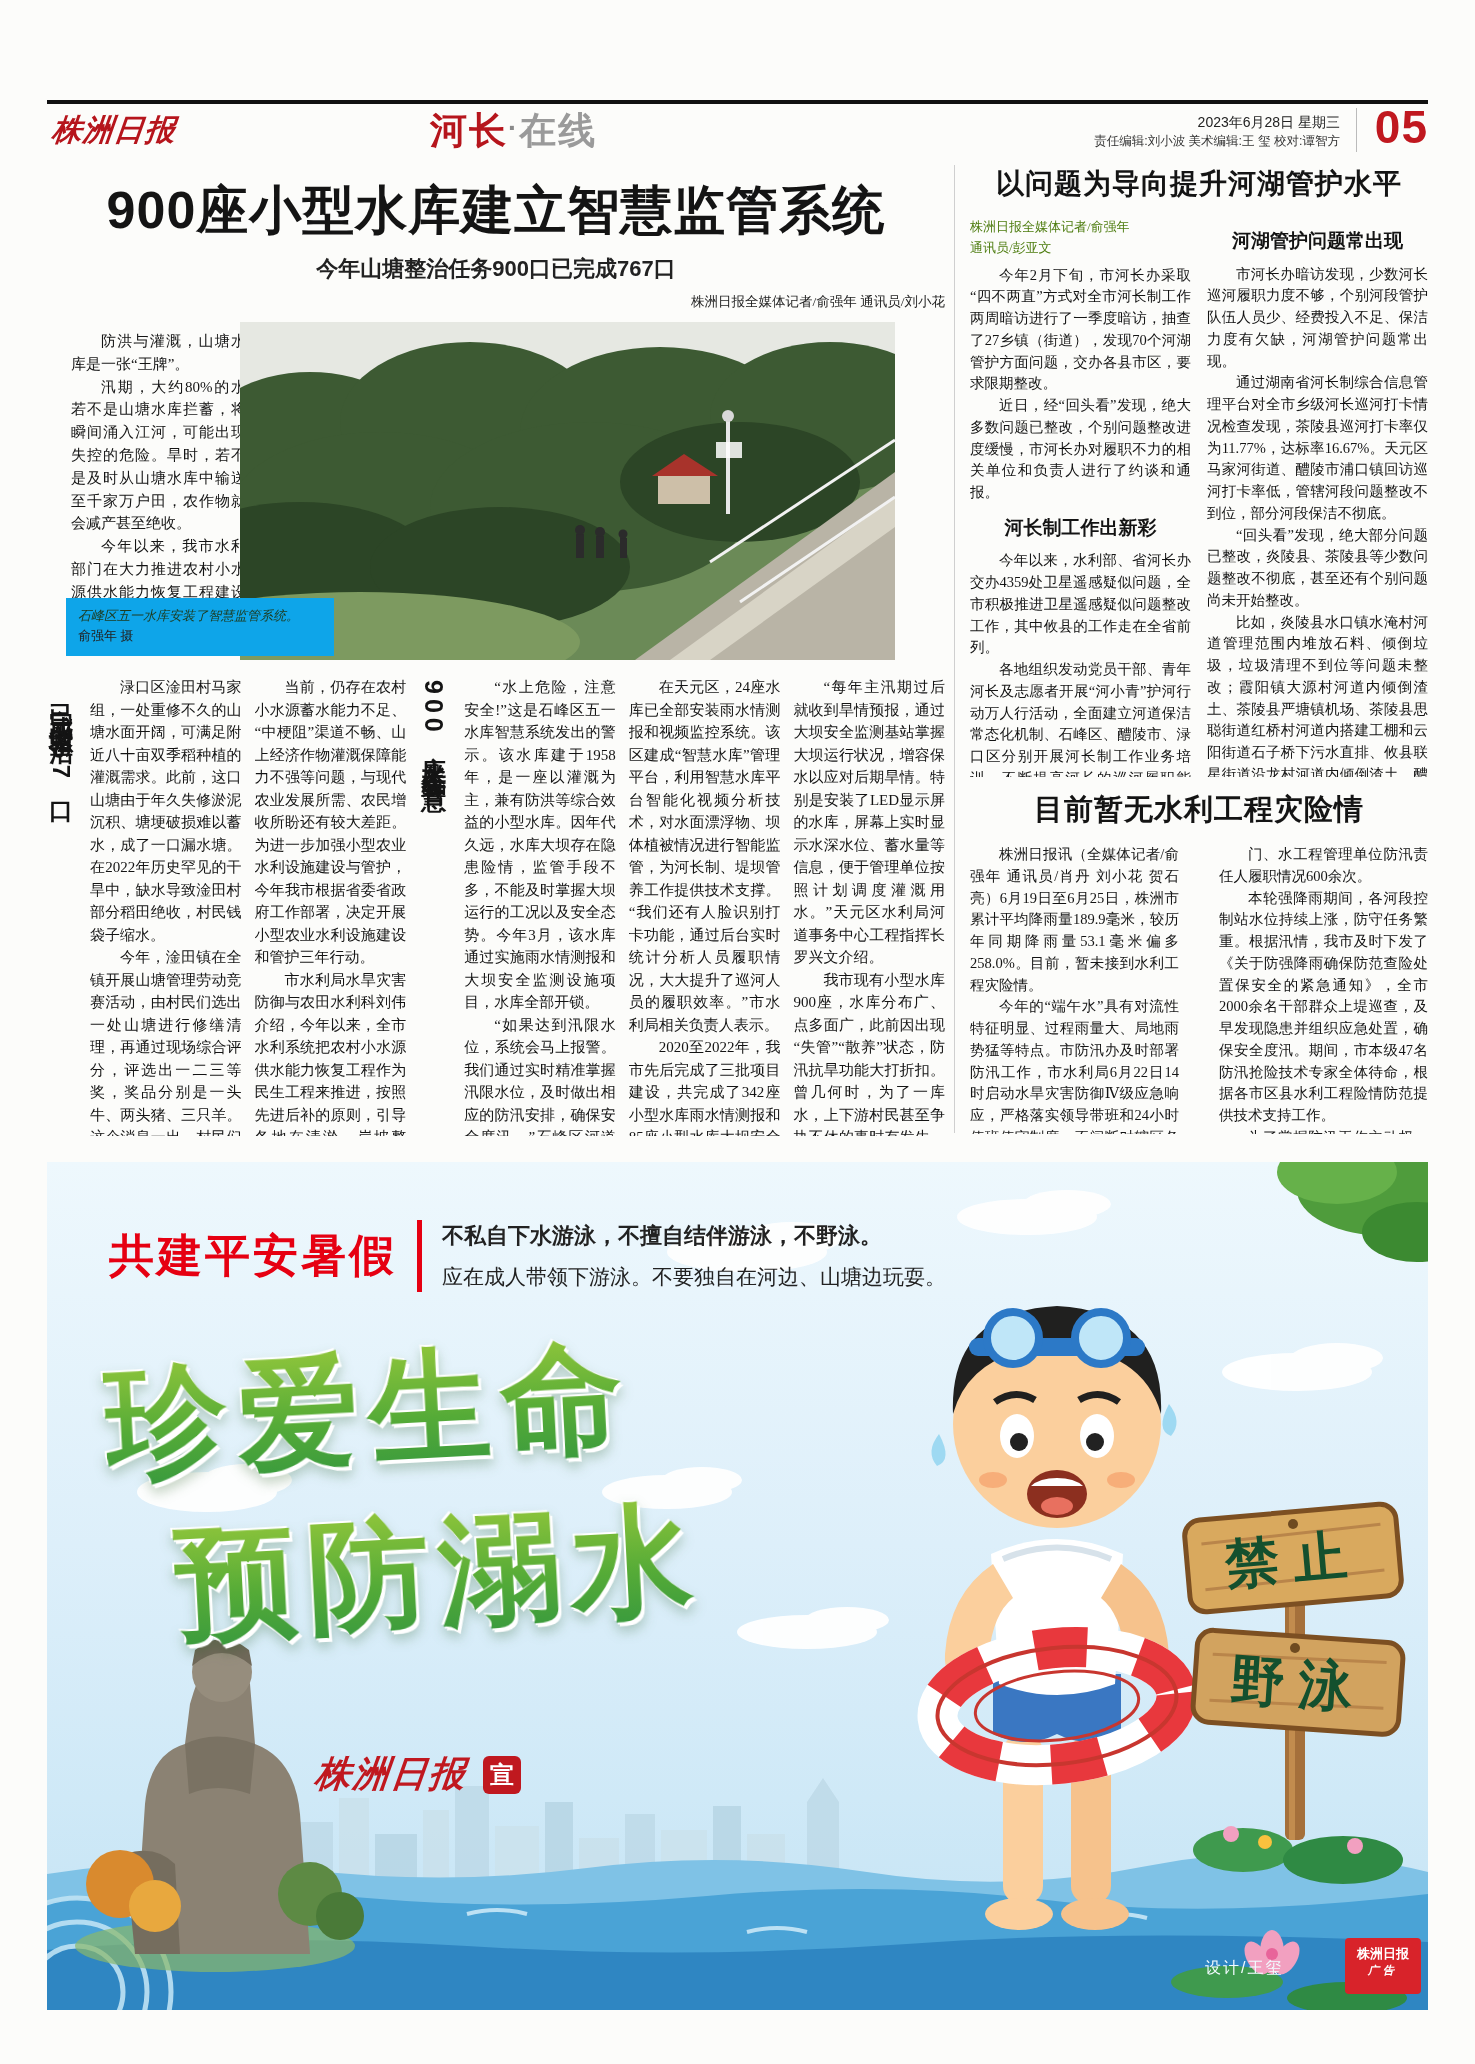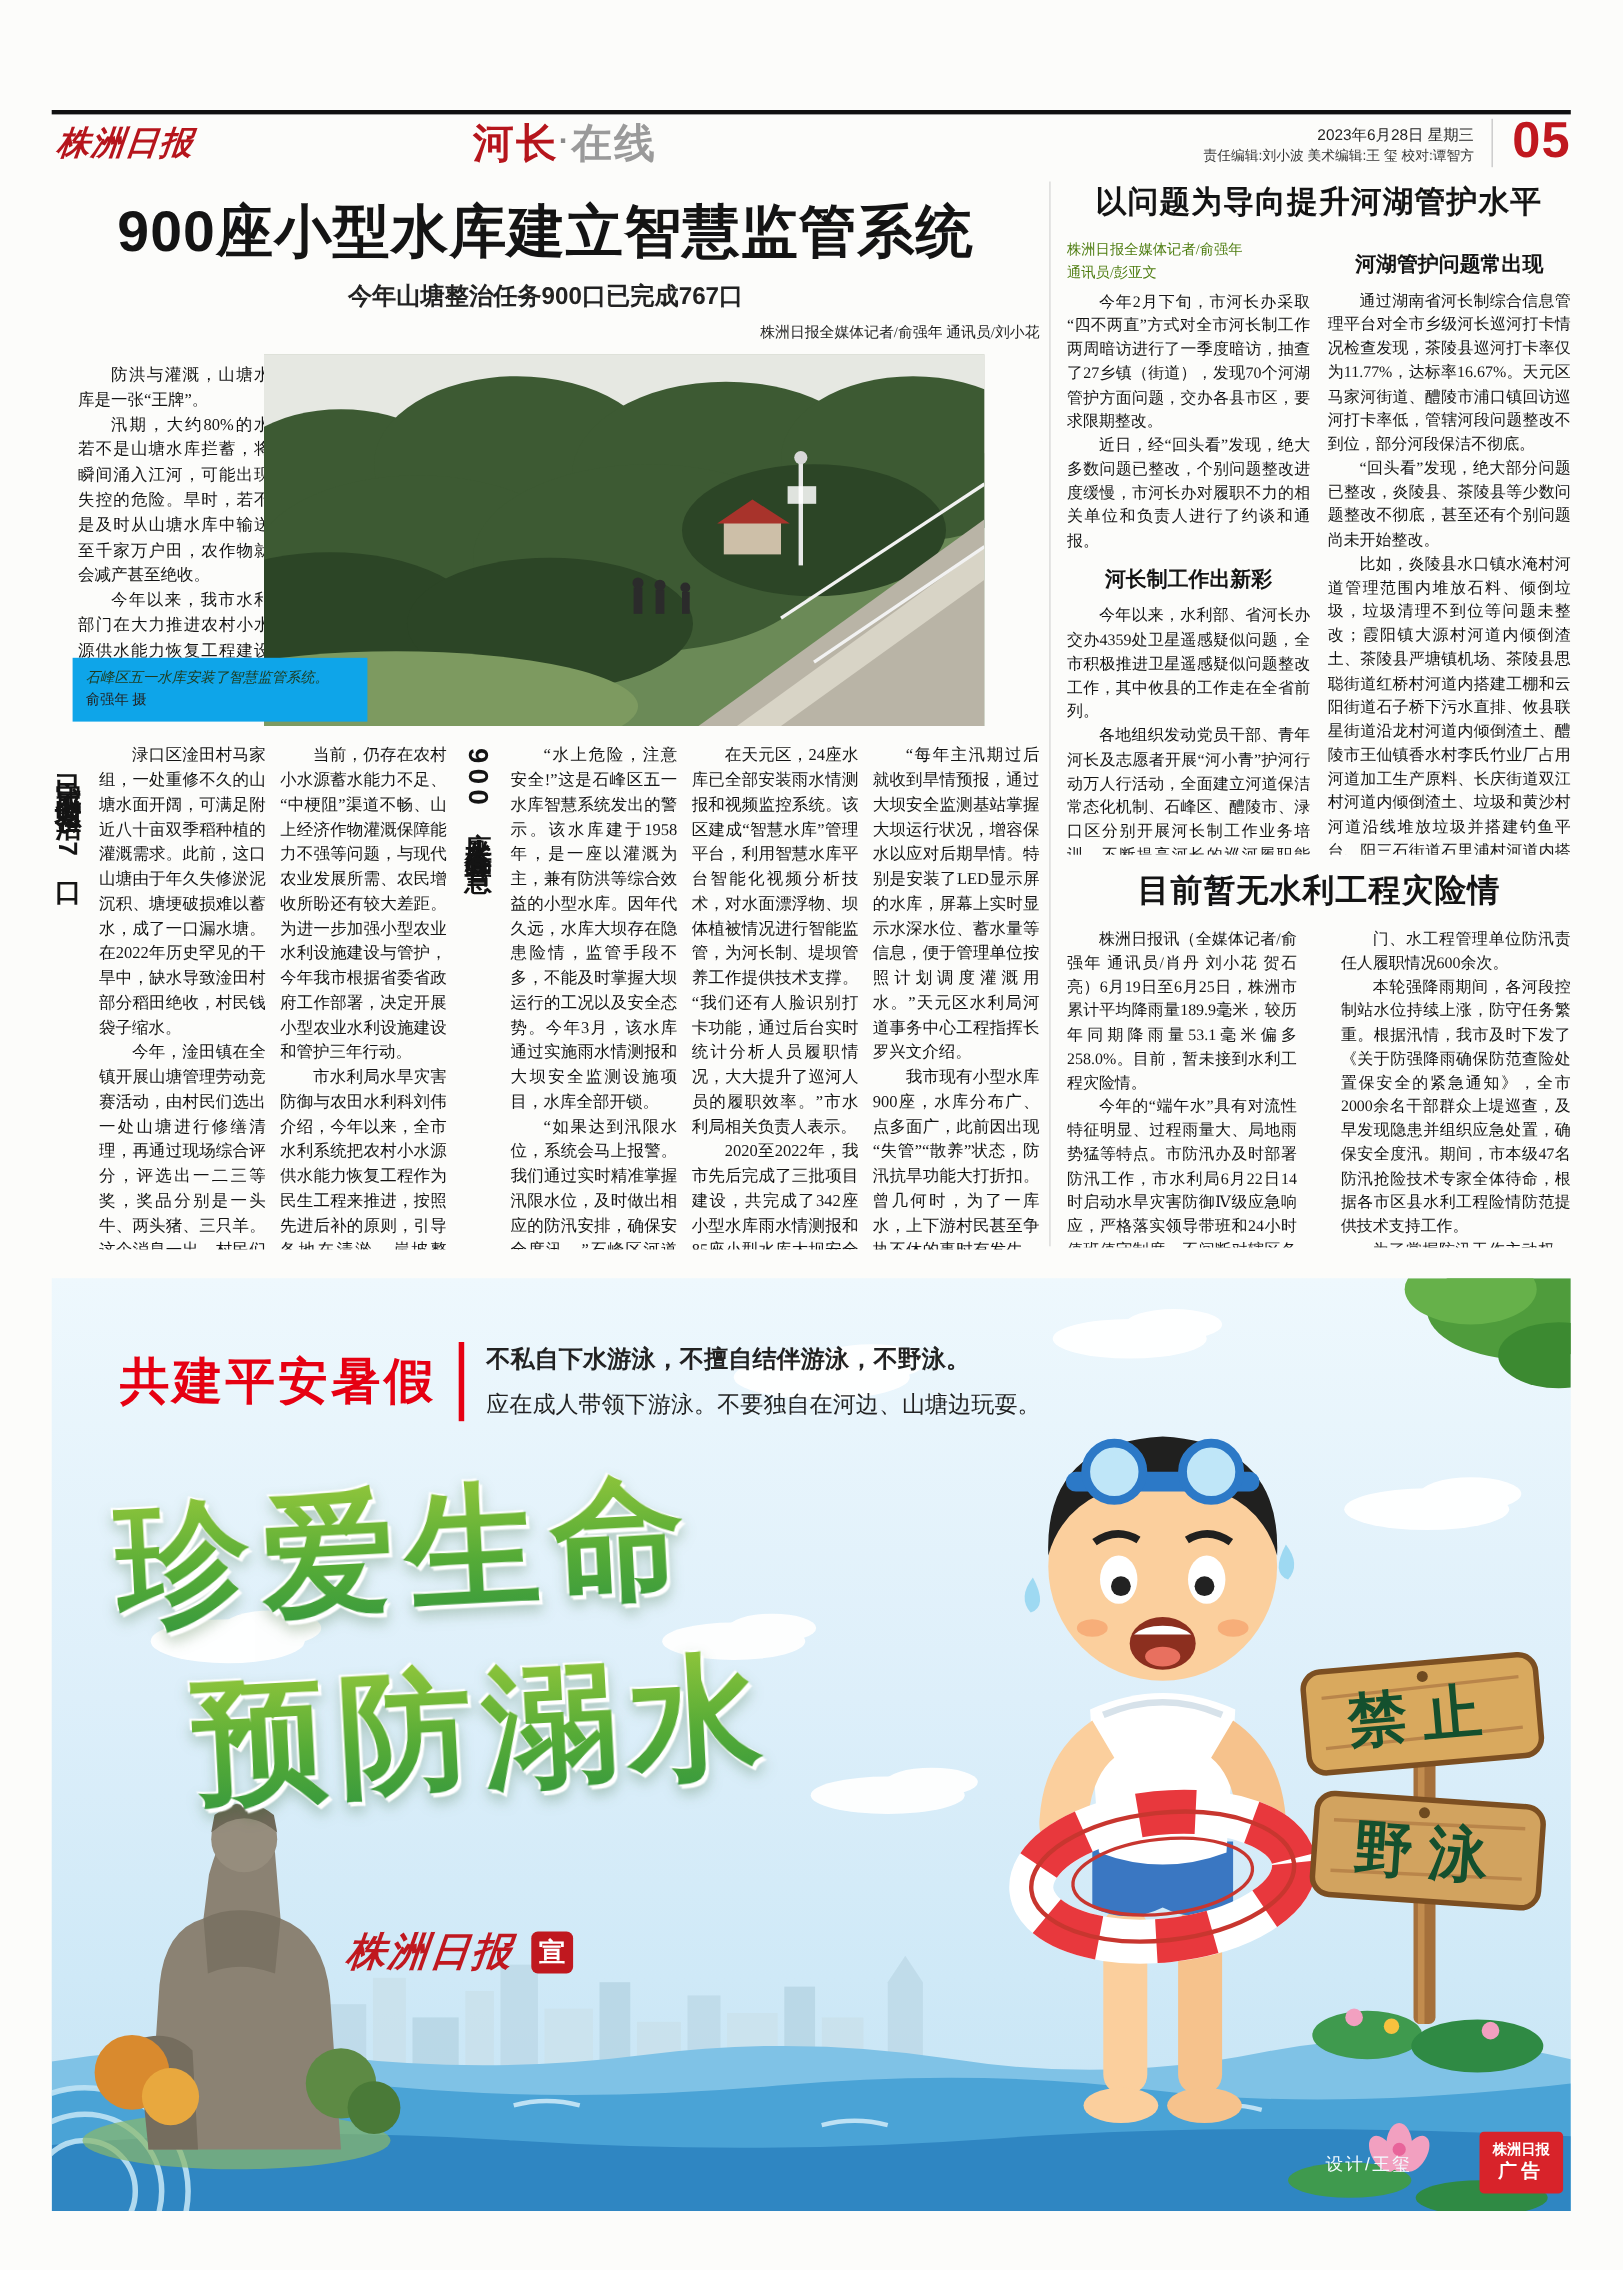--- a/index.html
+++ b/index.html
@@ -91,21 +91,21 @@
   .publisher-mark { margin-left:16px; width:38px; height:38px; background:#c0181f; color:#fff;
                     font-size:24px; font-weight:700; display:flex; align-items:center;
                     justify-content:center; border-radius:6px;
                     font-family:"Liberation Sans",sans-serif; }
   .designer { position:absolute; left:1158px; top:796px; color:#f2fbff; font-size:16px;
               font-family:"Liberation Sans",sans-serif; letter-spacing:2px; }
   .ad-badge { position:absolute; left:1298px; top:776px; width:76px; height:56px;
               background:#d8232a; color:#fff; text-align:center; border-radius:4px;
               font-family:"Liberation Sans",sans-serif; padding-top:8px; line-height:1.3; }
   .ad-badge .b1 { font-size:13px; font-weight:700; display:block; }
-  .ad-badge .b2 { font-size:17px; font-weight:900; display:block; letter-spacing:4px; }
+  .ad-badge .b2 { font-size:11px; font-weight:900; display:block; letter-spacing:4px;font-style:italic; }
 </style>
 </head>
 <body>
 
 <div class="abs rule-top"></div>
 <div class="abs masthead">株洲日报</div>
 <div class="abs section-title">
   <span class="red">河长</span><span class="dot">·</span><span class="gray">在线</span>
 </div>
 <div class="abs hdr-meta">
@@ -207,20 +207,21 @@
       <div>
           <p class="para">今年2月下旬，市河长办采取“四不两直”方式对全市河长制工作两周暗访进行了一季度暗访，抽查了27乡镇（街道），发现70个河湖管护方面问题，交办各县市区，要求限期整改。</p>
           <p class="para">近日，经“回头看”发现，绝大多数问题已整改，个别问题整改进度缓慢，市河长办对履职不力的相关单位和负责人进行了约谈和通报。</p>
           <h4 class="colhead">河长制工作出新彩</h4>
           <p class="para">今年以来，水利部、省河长办交办4359处卫星遥感疑似问题，全市积极推进卫星遥感疑似问题整改工作，其中攸县的工作走在全省前列。</p>
           <p class="para">各地组织发动党员干部、青年河长及志愿者开展“河小青”护河行动万人行活动，全面建立河道保洁常态化机制、石峰区、醴陵市、渌口区分别开展河长制工作业务培训，不断提高河长的巡河履职能力。</p>
         </div>
     </div>
     <div class="rcol">
         <h4 class="colhead">河湖管护问题常出现</h4>
+        <p class="para">市河长办暗访发现，少数河长巡河履职力度不够，个别河段管护队伍人员少、经费投入不足、保洁力度有欠缺，河湖管护问题常出现。</p>
         <p class="para">通过湖南省河长制综合信息管理平台对全市乡级河长巡河打卡情况检查发现，茶陵县巡河打卡率仅为11.77%，达标率16.67%。天元区马家河街道、醴陵市浦口镇回访巡河打卡率低，管辖河段问题整改不到位，部分河段保洁不彻底。</p>
         <p class="para">“回头看”发现，绝大部分问题已整改，炎陵县、茶陵县等少数问题整改不彻底，甚至还有个别问题尚未开始整改。</p>
         <p class="para">比如，炎陵县水口镇水淹村河道管理范围内堆放石料、倾倒垃圾，垃圾清理不到位等问题未整改；霞阳镇大源村河道内倾倒渣土、茶陵县严塘镇机场、茶陵县思聪街道红桥村河道内搭建工棚和云阳街道石子桥下污水直排、攸县联星街道沿龙村河道内倾倒渣土、醴陵市王仙镇香水村李氏竹业厂占用河道加工生产原料、长庆街道双江村河道内倾倒渣土、垃圾和黄沙村河道沿线堆放垃圾并搭建钓鱼平台、阳三石街道石里浦村河道内搭建钓鱼平台和铁路桥边建棚子倾倒垃圾渣土、石峰区白石港盛世金龙湾小区附近乱占乱堆、天元区雷打石镇段搭建钓鱼平台、渌口区大石围处堆放建筑垃圾等问题整改不彻底。</p>
       </div>
   </div>
 </div>
 
 <div class="abs art3">
   <h3 class="art-title">目前暂无水利工程灾险情</h3>
   <div class="rcols">

